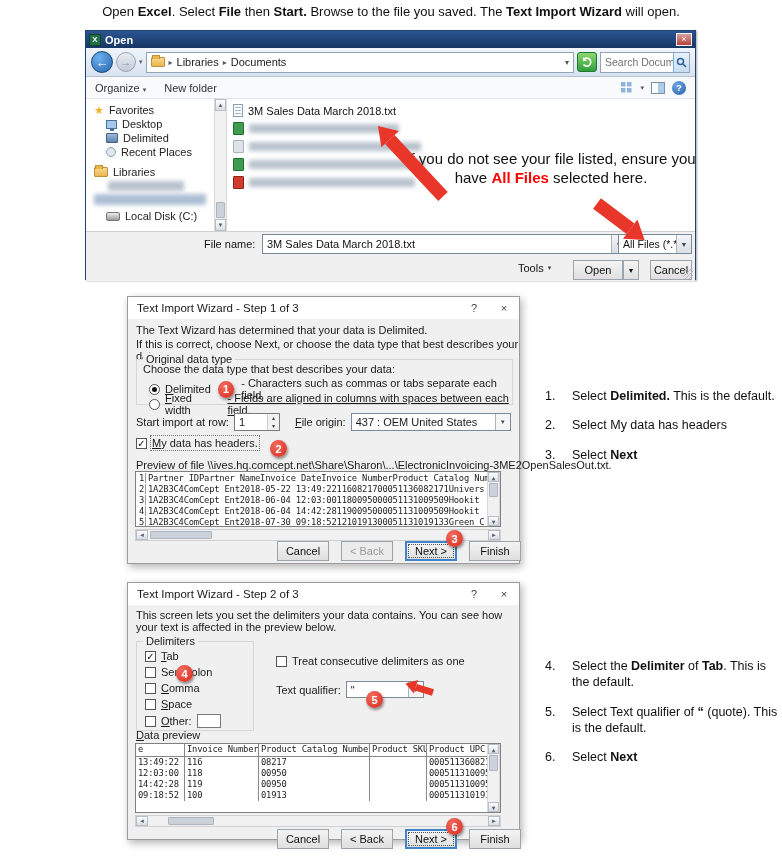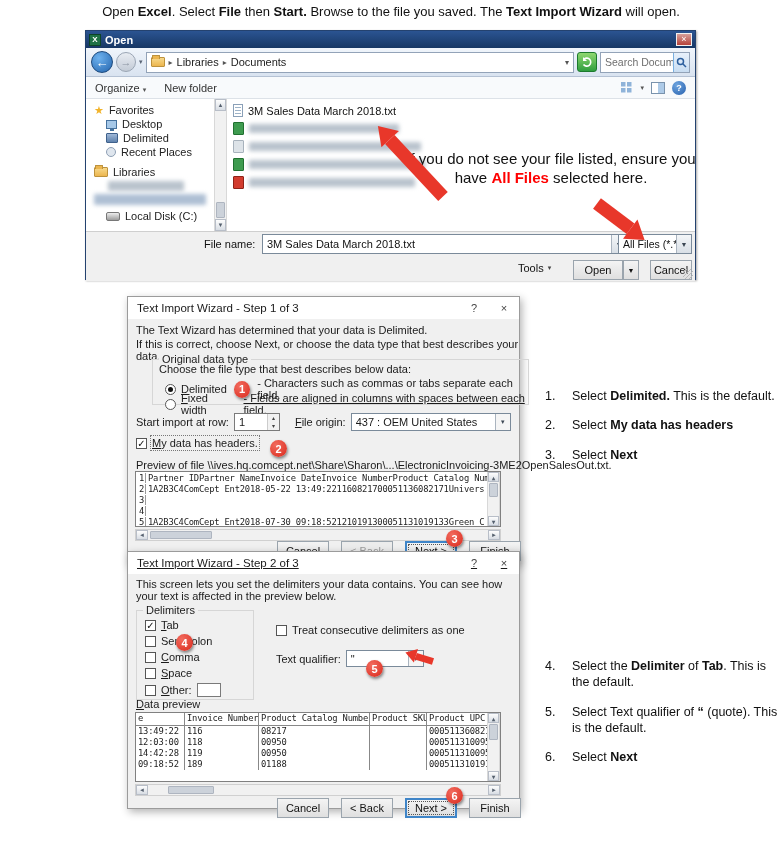--- a/index.html
+++ b/index.html
@@ -300,23 +300,23 @@
     <div class="wiz-title">
       <span>Text Import Wizard - Step 1 of 3</span>
       <span class="wiz-sys">
         <span>?</span>
         <span>×</span>
       </span>
     </div>
     <div class="abs" style="left:8px;top:27px;">The Text Wizard has determined that your data is Delimited.</div>
     <div class="abs" style="left:8px;top:41px;">If this is correct, choose Next, or choose the data type that best describes your data.</div>
 
-    <div class="grp" style="left:24px;top:62px;width:377px;height:46px;">
+    <div class="grp" style="left:8px;top:62px;width:377px;height:46px;">
       <span class="grp-legend">Original data type</span>
-      <div class="abs" style="left:6px;top:3px;">Choose the file type that best describes below data:</div>
+      <div class="abs" style="left:6px;top:3px;">Choose the data type that best describes your data:</div>
       <div class="hrow" style="left:12px;top:17px;">
         <span class="rad sel"></span>
         <span class="u1">Delimited</span>
         <span class="badge inline">1</span>
         <span>- Characters such as commas or tabs separate each field.</span>
       </div>
       <div class="hrow" style="left:12px;top:32px;">
         <span class="rad"></span>
         <span class="u1">Fixed width</span>
         <span style="padding-left:6px;text-decoration:underline;">- Fields are aligned in columns with spaces between each field.</span>
@@ -351,23 +351,25 @@
       <div class="pv-line">
         <span class="num">1</span>
         <span class="txt">Partner IDPartner NameInvoice DateInvoice NumberProduct Catalog Number</span>
       </div>
       <div class="pv-line">
         <span class="num">2</span>
         <span class="txt">1A2B3C4ComCept Ent2018-05-22 13:49:221160821700051136082171Univers</span>
       </div>
       <div class="pv-line">
         <span class="num">3</span>
+        <span class="txt">1A2B3C4ComCept Ent2018-06-04 12:03:001180095000051131009509Hookit</span>
       </div>
       <div class="pv-line">
         <span class="num">4</span>
+        <span class="txt">1A2B3C4ComCept Ent2018-06-04 14:42:281190095000051131009509Hookit</span>
       </div>
       <div class="pv-line">
         <span class="num">5</span>
         <span class="txt">1A2B3C4ComCept Ent2018-07-30 09:18:521210191300051131019133Green C</span>
       </div>
       <div class="vscroll" style="position:absolute;right:0;top:0;bottom:0;">
         <span class="scr-btn" style="top:0;height:10px;">▲</span>
         <span class="scr-thumb" style="top:11px;height:14px;"></span>
         <span class="scr-btn" style="bottom:0;height:10px;">▼</span>
       </div>
@@ -387,29 +389,29 @@
     <span class="badge" style="left:318px;top:233px;">3</span>
   </div>
 
   <div class="ins" style="left:545px;top:388px;">
     <div class="ins-item">
       <span class="ins-num">1.</span>
       <span class="ins-txt"><span>Select </span><span style="font-weight: bold;">Delimited.</span><span> This is the default.</span></span>
     </div>
     <div class="ins-item">
       <span class="ins-num">2.</span>
-      <span class="ins-txt"><span>Select </span><span style="font-weight: bold;">My data has headers</span></span>
+      <span class="ins-txt"><span>Select </span><span style="font-weight: normal;">My data has headers</span></span>
     </div>
     <div class="ins-item">
       <span class="ins-num">3.</span>
       <span class="ins-txt"><span>Select </span><span style="font-weight: bold;">Next</span></span>
     </div>
   </div>
 
-  <div class="wiz" style="left:127px;top:551px;height:258px;text-decoration:underline;">
+  <div class="wiz" style="left:127px;top:582px;height:258px;">
     <div class="wiz-title">
       <span>Text Import Wizard - Step 2 of 3</span>
       <span class="wiz-sys">
         <span>?</span>
         <span>×</span>
       </span>
     </div>
     <div class="abs" style="left:8px;top:26px;width:376px;">This screen lets you set the delimiters your data contains.  You can see how your text is affected in the preview below.</div>
 
     <div class="grp" style="left:8px;top:58px;width:118px;height:90px;">
@@ -484,22 +486,22 @@
       <div class="tbl-row">
         <span class="tbl-cell c0">14:42:28</span>
         <span class="tbl-cell c1">119</span>
         <span class="tbl-cell c2">00950</span>
         <span class="tbl-cell c3"></span>
         <span class="tbl-cell c4">00051131009509</span>
 
       </div>
       <div class="tbl-row">
         <span class="tbl-cell c0">09:18:52</span>
-        <span class="tbl-cell c1">189</span>
-        <span class="tbl-cell c2">01188</span>
+        <span class="tbl-cell c1">100</span>
+        <span class="tbl-cell c2">01913</span>
         <span class="tbl-cell c3"></span>
         <span class="tbl-cell c4">00051131019133</span>
 
       </div>
       <div class="vscroll" style="position:absolute;right:0;top:0;bottom:0;">
         <span class="scr-btn" style="top:0;height:10px;">▲</span>
         <span class="scr-thumb" style="top:11px;height:16px;"></span>
         <span class="scr-btn" style="bottom:0;height:10px;">▼</span>
       </div>
     </div>

